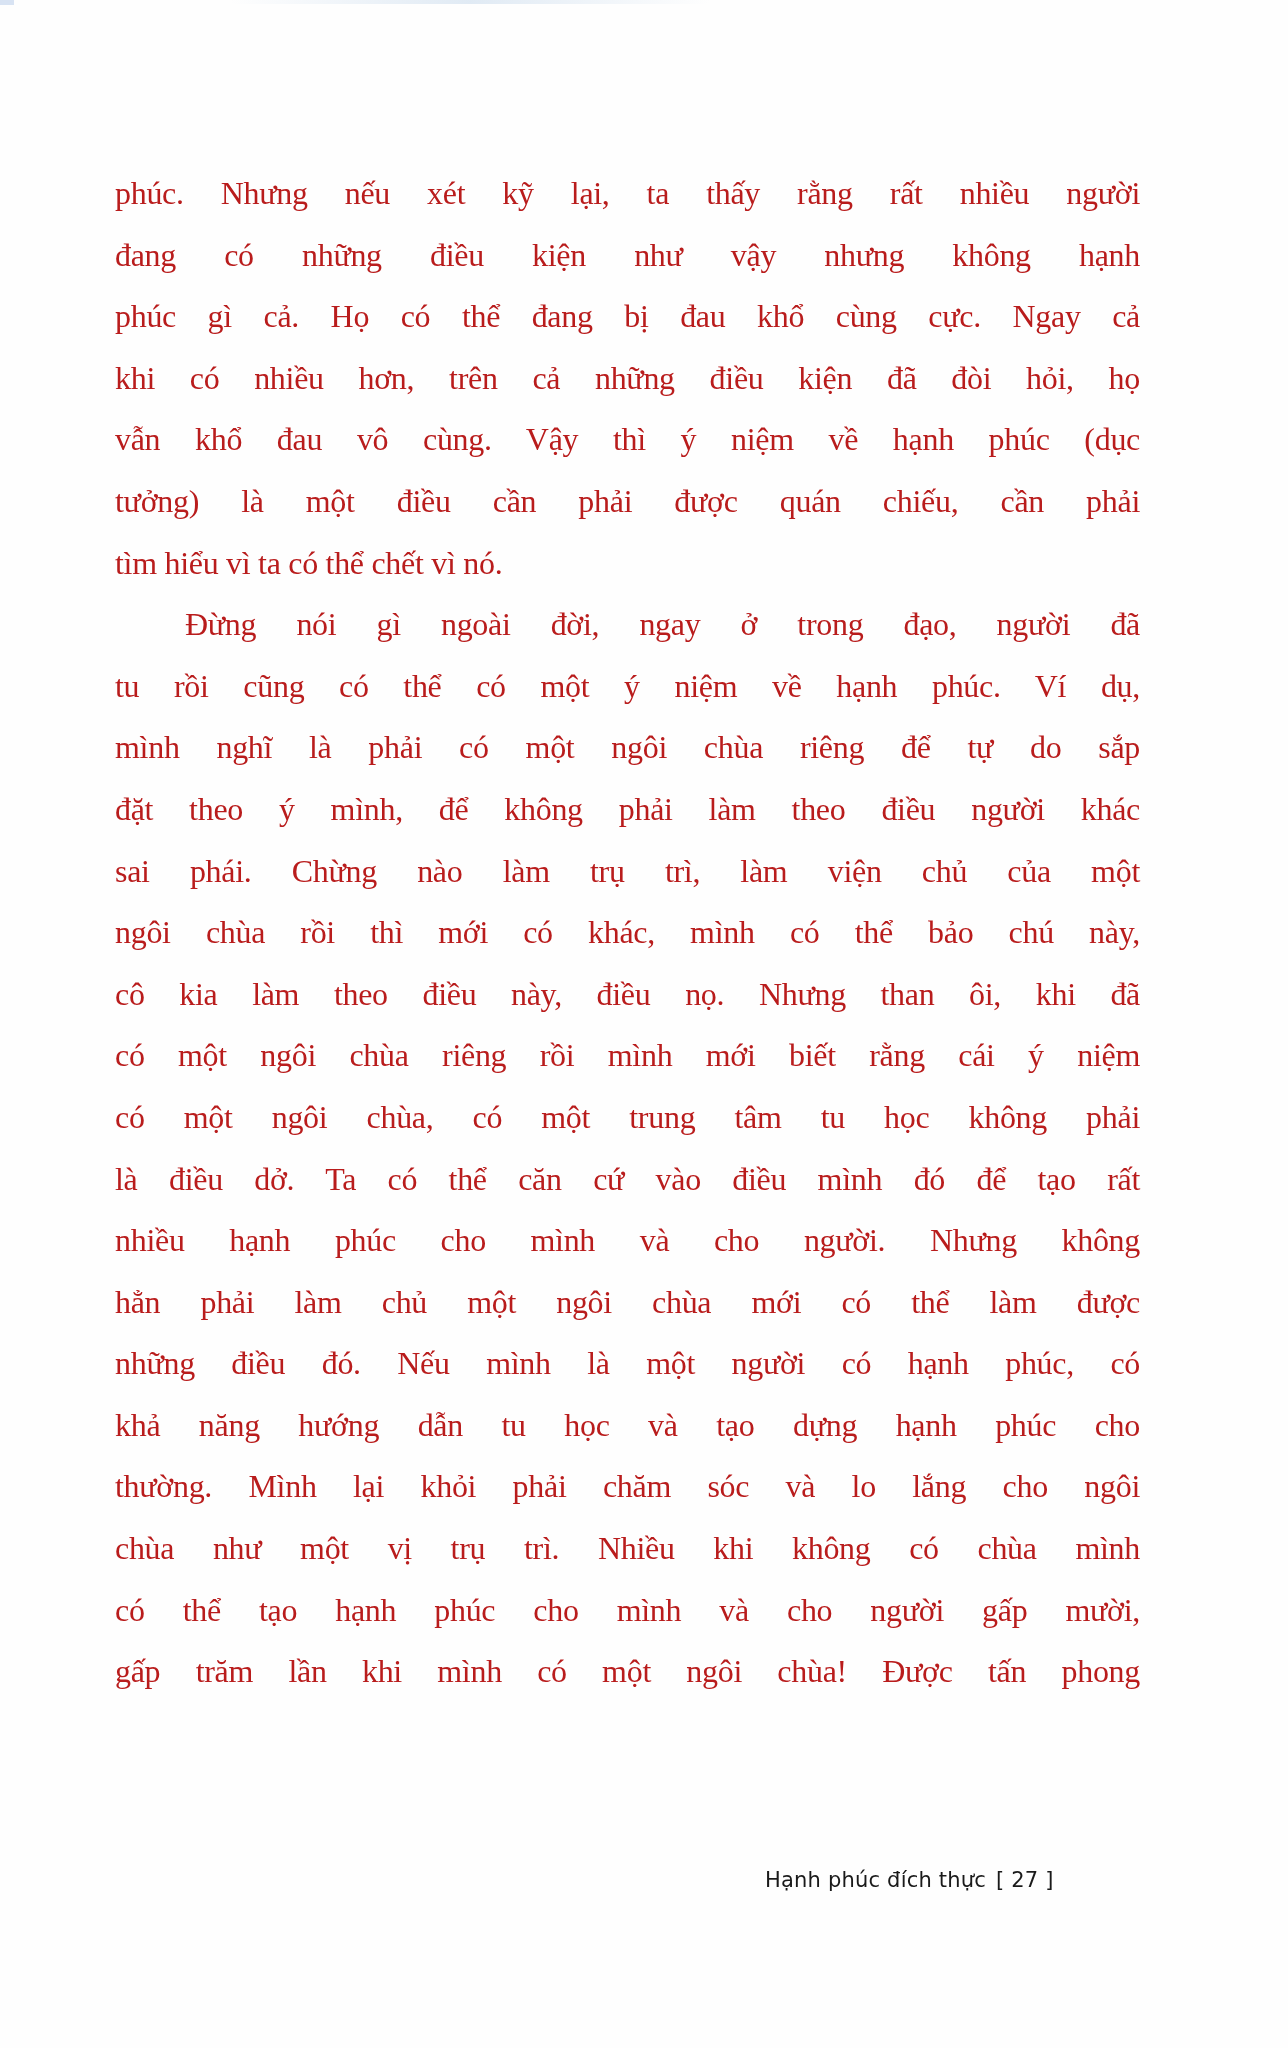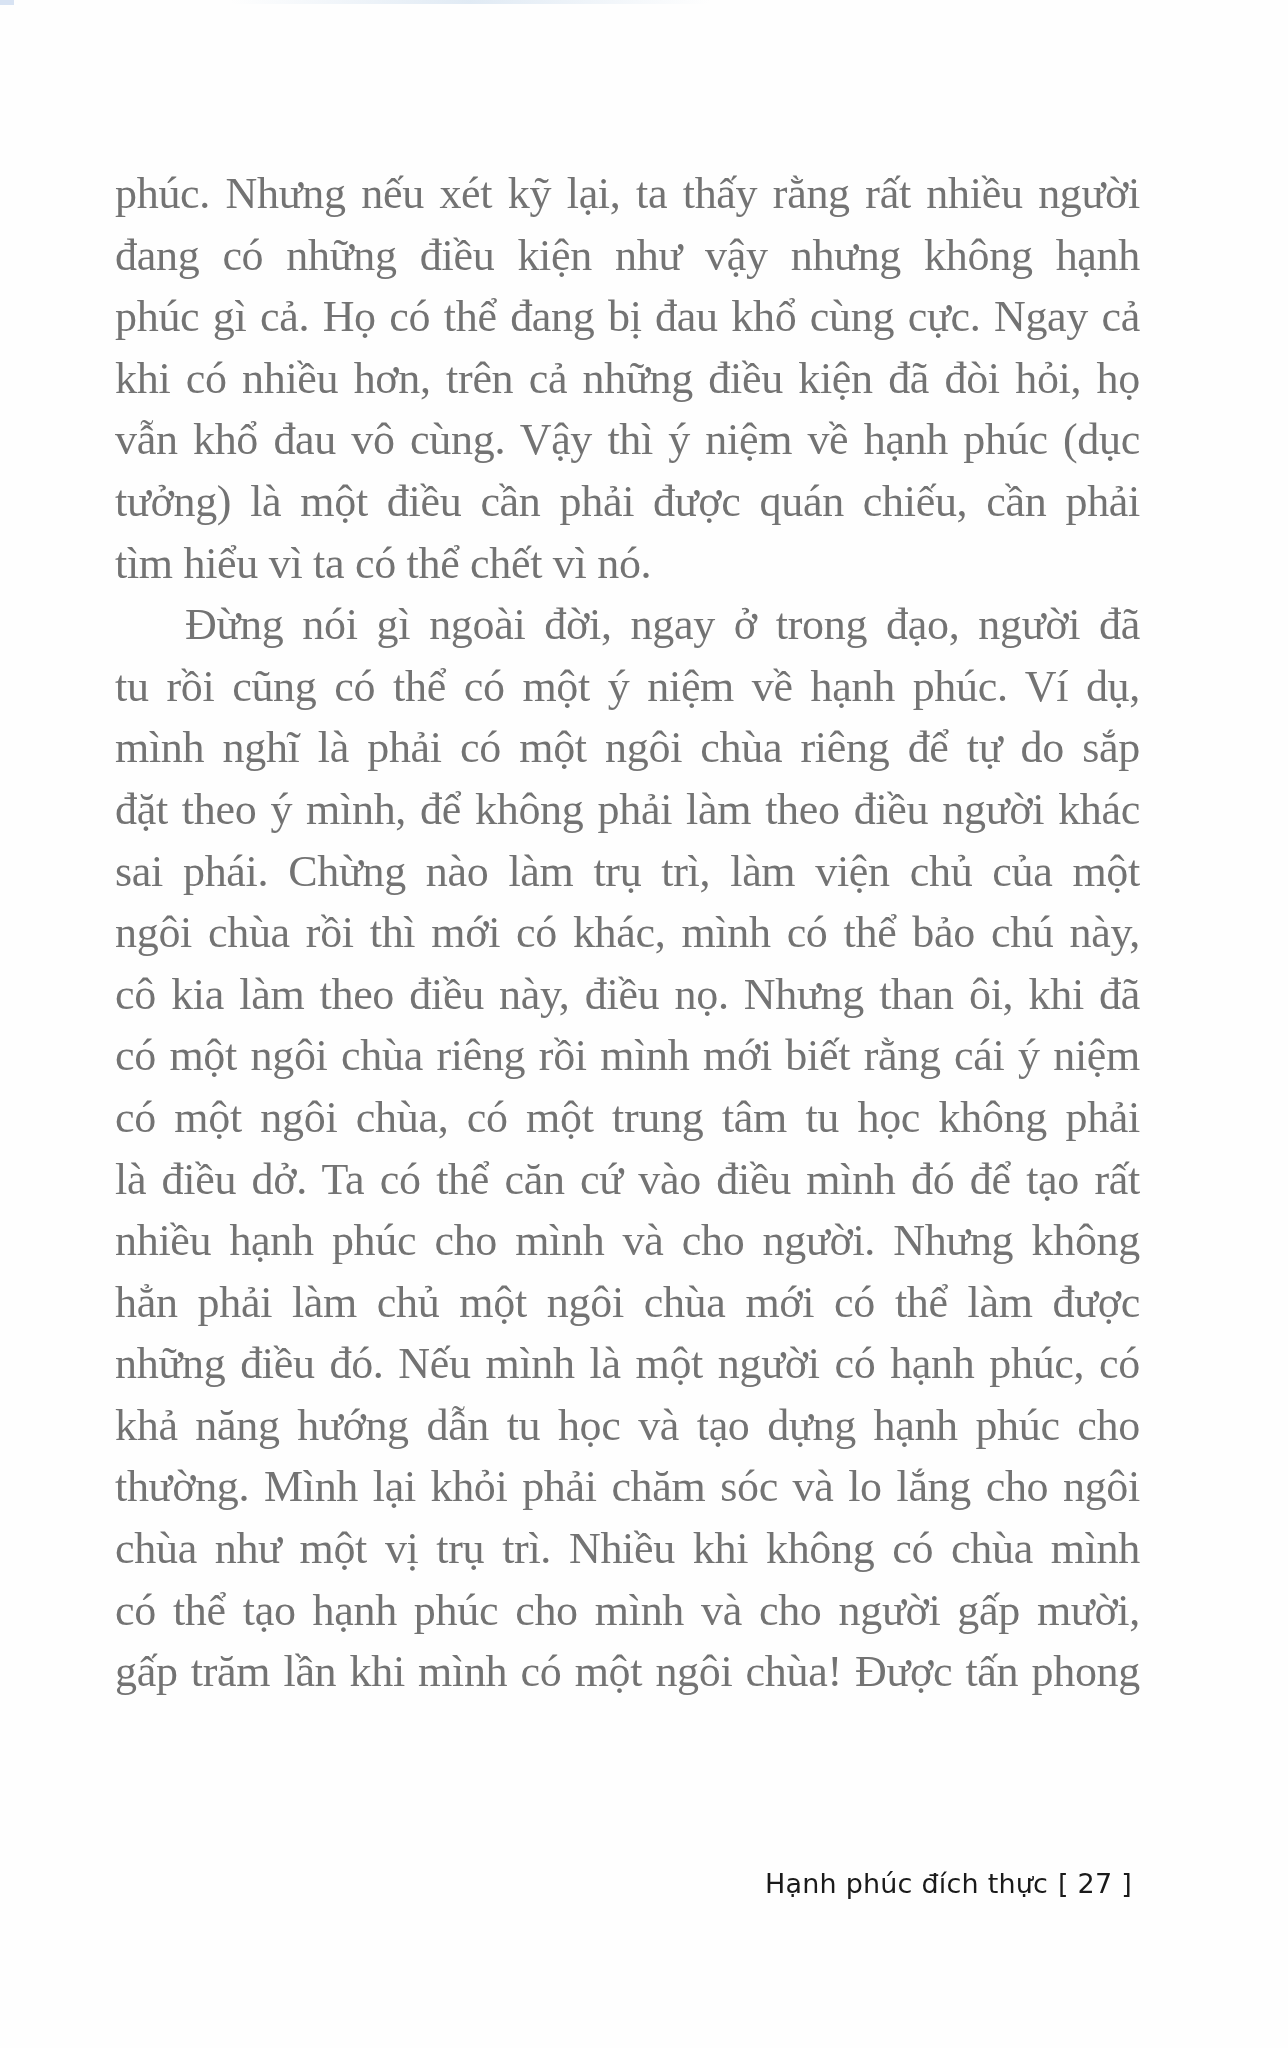--- a/index.html
+++ b/index.html
@@ -29,23 +29,23 @@
       width: 14px;
       height: 5px;
       background: rgba(170,195,230,0.45);
     }
     .page-body {
       position: absolute;
       left: 115px;
       top: 163px;
       width: 1025px;
       font-family: "Liberation Serif", "DejaVu Serif", serif;
-      font-size: 44px;
+      font-size: 32px;
       line-height: 61.6px;
-      color: #737373;
+      color: #b91c1c;
       letter-spacing: -0.3px;
     }
     .line {
       display: block;
       white-space: nowrap;
       text-align: justify;
       text-align-last: justify;
       height: 61.6px;
     }
     .line.last {
@@ -54,21 +54,21 @@
     }
     .line.indent {
       padding-left: 70px;
     }
     .footer {
       position: absolute;
       left: 765px;
       top: 1868px;
       width: 385px;
       font-family: "DejaVu Sans", "Liberation Sans", sans-serif;
-      font-size: 27px;
+      font-size: 21px;
       color: #1a1a1a;
       white-space: nowrap;
       letter-spacing: 0.2px;
     }
     .footer .page-num {
       margin-left: 10px;
     }
   </style>
 </head>
 <body>

